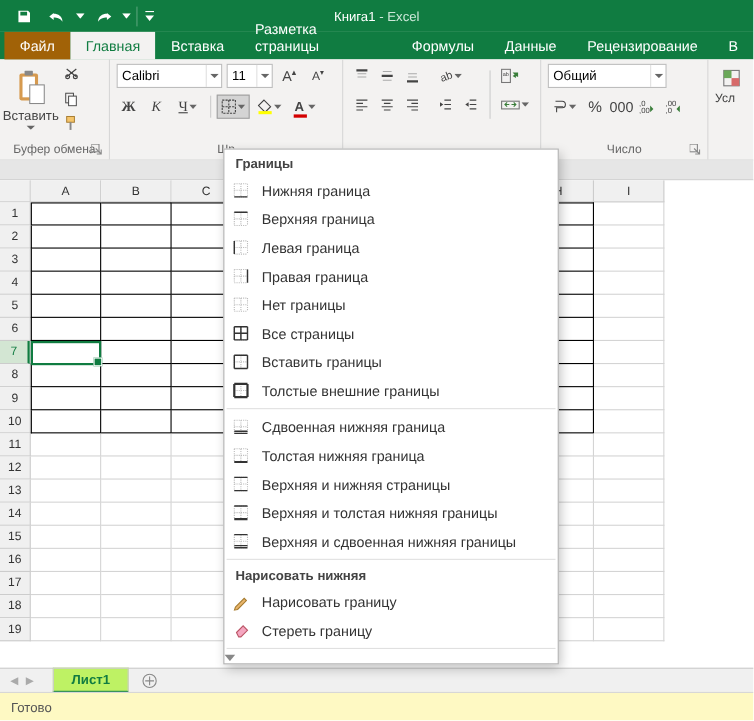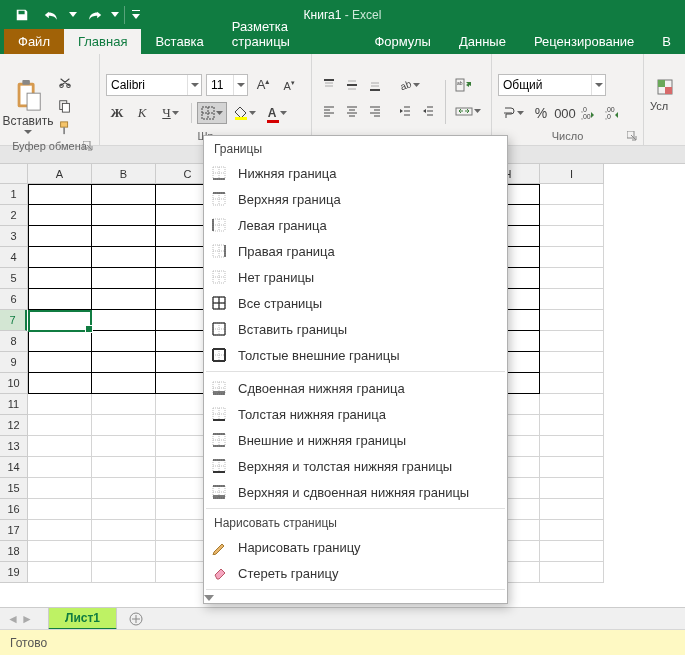--- a/index.html
+++ b/index.html
@@ -16,21 +16,21 @@
 
 
 .tabs { height: 25px; background: #107c41; display: flex; align-items: flex-end; padding-left: 4px; }
 .tab { padding: 5px 14px 5px 14px; color: #fff; font-size: 13px; cursor: pointer; }
 .tab.active { background: #f3f2f1; color: #107c41; }
 .file-tab { background: #a16207; color: #fff; }
 
 
 .ribbon { height: 92px; background: #f3f2f1; border-bottom: 1px solid #d7d7d7; display: flex; }
 .group { border-right: 1px solid #d7d7d7; display: flex; flex-direction: column; }
-.group-body { flex: 1; display: flex; align-items: flex-start; padding: 4px 6px 0 6px; margin-top: 16px; }
+.group-body { flex: 1; display: flex; align-items: flex-start; padding: 4px 6px 0 6px; }
 .group-label { text-align: center; font-size: 11px; color: #666; padding-bottom: 3px; position: relative; }
 .group-label .launcher { position: absolute; right: 4px; bottom: 2px; width: 12px; height: 12px; color: #888; }
 
 
 .clipboard .group-body { gap: 4px; }
 .paste-btn { width: 44px; height: 66px; display: flex; flex-direction: column; align-items: center; justify-content: center; gap: 2px; }
 .paste-icon { width: 28px; height: 32px; }
 .small-col { display: flex; flex-direction: column; gap: 2px; }
 .small-btn { width: 22px; height: 20px; display: flex; align-items: center; justify-content: center; }
 
@@ -69,21 +69,21 @@
 .grid-row { display: flex; height: 21px; position: relative; }
 .cell { width: 64px; height: 21px; border-right: 1px solid #d4d4d4; border-bottom: 1px solid #d4d4d4; }
 .cell.bordered { border-right: 1px solid #000; border-bottom: 1px solid #000; }
 .cell.top-bordered { border-top: 1px solid #000; }
 .cell.left-bordered { border-left: 1px solid #000; }
 .selected-cell { position: absolute; border: 2px solid #107c41; width: 64px; height: 22px; left: 0; top: 126px; pointer-events: none; z-index: 2; }
 .selected-cell::after { content: ''; position: absolute; right: -3px; bottom: -3px; width: 6px; height: 6px; background: #107c41; border: 1px solid #fff; }
 
 
 .menu { position: absolute; left: 203px; top: 135px; width: 305px; background: #fff; border: 1px solid #b0b0b0; box-shadow: 2px 4px 10px rgba(0,0,0,0.25); z-index: 50; padding: 2px 0; }
-.menu-header { font-weight: normal; font-size: 12px; padding: 4px 8px 4px 10px; color: #444; }
+.menu-header { font-weight: bold; font-size: 12px; padding: 4px 8px 4px 10px; color: #444; }
 .menu-item { display: flex; align-items: center; height: 26px; padding: 0 8px 0 6px; gap: 10px; cursor: default; }
 .menu-item.hovered { background: #d7d7d7; }
 .menu-sep { height: 1px; background: #e0e0e0; margin: 3px 2px; }
 .menu-icon { width: 18px; height: 18px; flex-shrink: 0; display: flex; align-items: center; justify-content: center; }
 .menu-text { font-size: 13px; color: #333; }
 .menu-more { text-align: center; padding: 2px 0 0 0; color: #888; }
 
 
 .sheet-tabs { position: absolute; bottom: 26px; left: 0; right: 0; height: 22px; background: #f0f0f0; border-top: 1px solid #ccc; display: flex; align-items: center; }
 .nav-arrows { display: flex; gap: 0; padding: 0 6px; }
@@ -873,21 +873,21 @@
               <line x1="14" y1="2" x2="14" y2="14" stroke="#bbb" stroke-dasharray="1 1"></line>
               <line x1="2" y1="2" x2="14" y2="2" stroke="#bbb" stroke-dasharray="1 1"></line>
               <line x1="2" y1="14" x2="14" y2="14" stroke="#bbb" stroke-dasharray="1 1"></line>
               <line x1="8" y1="2" x2="8" y2="14" stroke="#bbb" stroke-dasharray="1 1"></line>
               <line x1="2" y1="8" x2="14" y2="8" stroke="#bbb" stroke-dasharray="1 1"></line>
             </g>
             <line x1="2" y1="2" x2="14" y2="2" stroke="#333" stroke-width="1.3"></line>
             <line x1="2" y1="14" x2="14" y2="14" stroke="#333" stroke-width="1.3"></line>
           </svg>
         </div>
-        <span class="menu-text">Внешние и нижняя границы</span>
+        <span class="menu-text">Верхняя и нижняя страницы</span>
       </div>
       <div class="menu-item">
         <div class="menu-icon">
           <svg width="16" height="16" viewBox="0 0 16 16">
             <g>
               <line x1="2" y1="2" x2="2" y2="14" stroke="#bbb" stroke-dasharray="1 1"></line>
               <line x1="14" y1="2" x2="14" y2="14" stroke="#bbb" stroke-dasharray="1 1"></line>
               <line x1="2" y1="2" x2="14" y2="2" stroke="#bbb" stroke-dasharray="1 1"></line>
               <line x1="2" y1="14" x2="14" y2="14" stroke="#bbb" stroke-dasharray="1 1"></line>
               <line x1="8" y1="2" x2="8" y2="14" stroke="#bbb" stroke-dasharray="1 1"></line>
@@ -912,21 +912,21 @@
             </g>
             <line x1="2" y1="2" x2="14" y2="2" stroke="#333" stroke-width="1.3"></line>
             <line x1="2" y1="12" x2="14" y2="12" stroke="#333" stroke-width="1.3"></line>
             <line x1="2" y1="14" x2="14" y2="14" stroke="#333" stroke-width="1.3"></line>
           </svg>
         </div>
         <span class="menu-text">Верхняя и сдвоенная нижняя границы</span>
       </div>
     </div>
   <div class="menu-sep"></div>
-  <div class="menu-header">Нарисовать страницы</div>
+  <div class="menu-header">Нарисовать нижняя</div>
   <div id="menu-block3">
       <div class="menu-item">
         <div class="menu-icon">
           <svg width="16" height="16" viewBox="0 0 16 16">
             <path d="M3 13l8-8 2 2-8 8-3 1z" fill="#e8b56b" stroke="#a57a2e"></path>
           </svg>
         </div>
         <span class="menu-text">Нарисовать границу</span>
       </div>
       <div class="menu-item">

